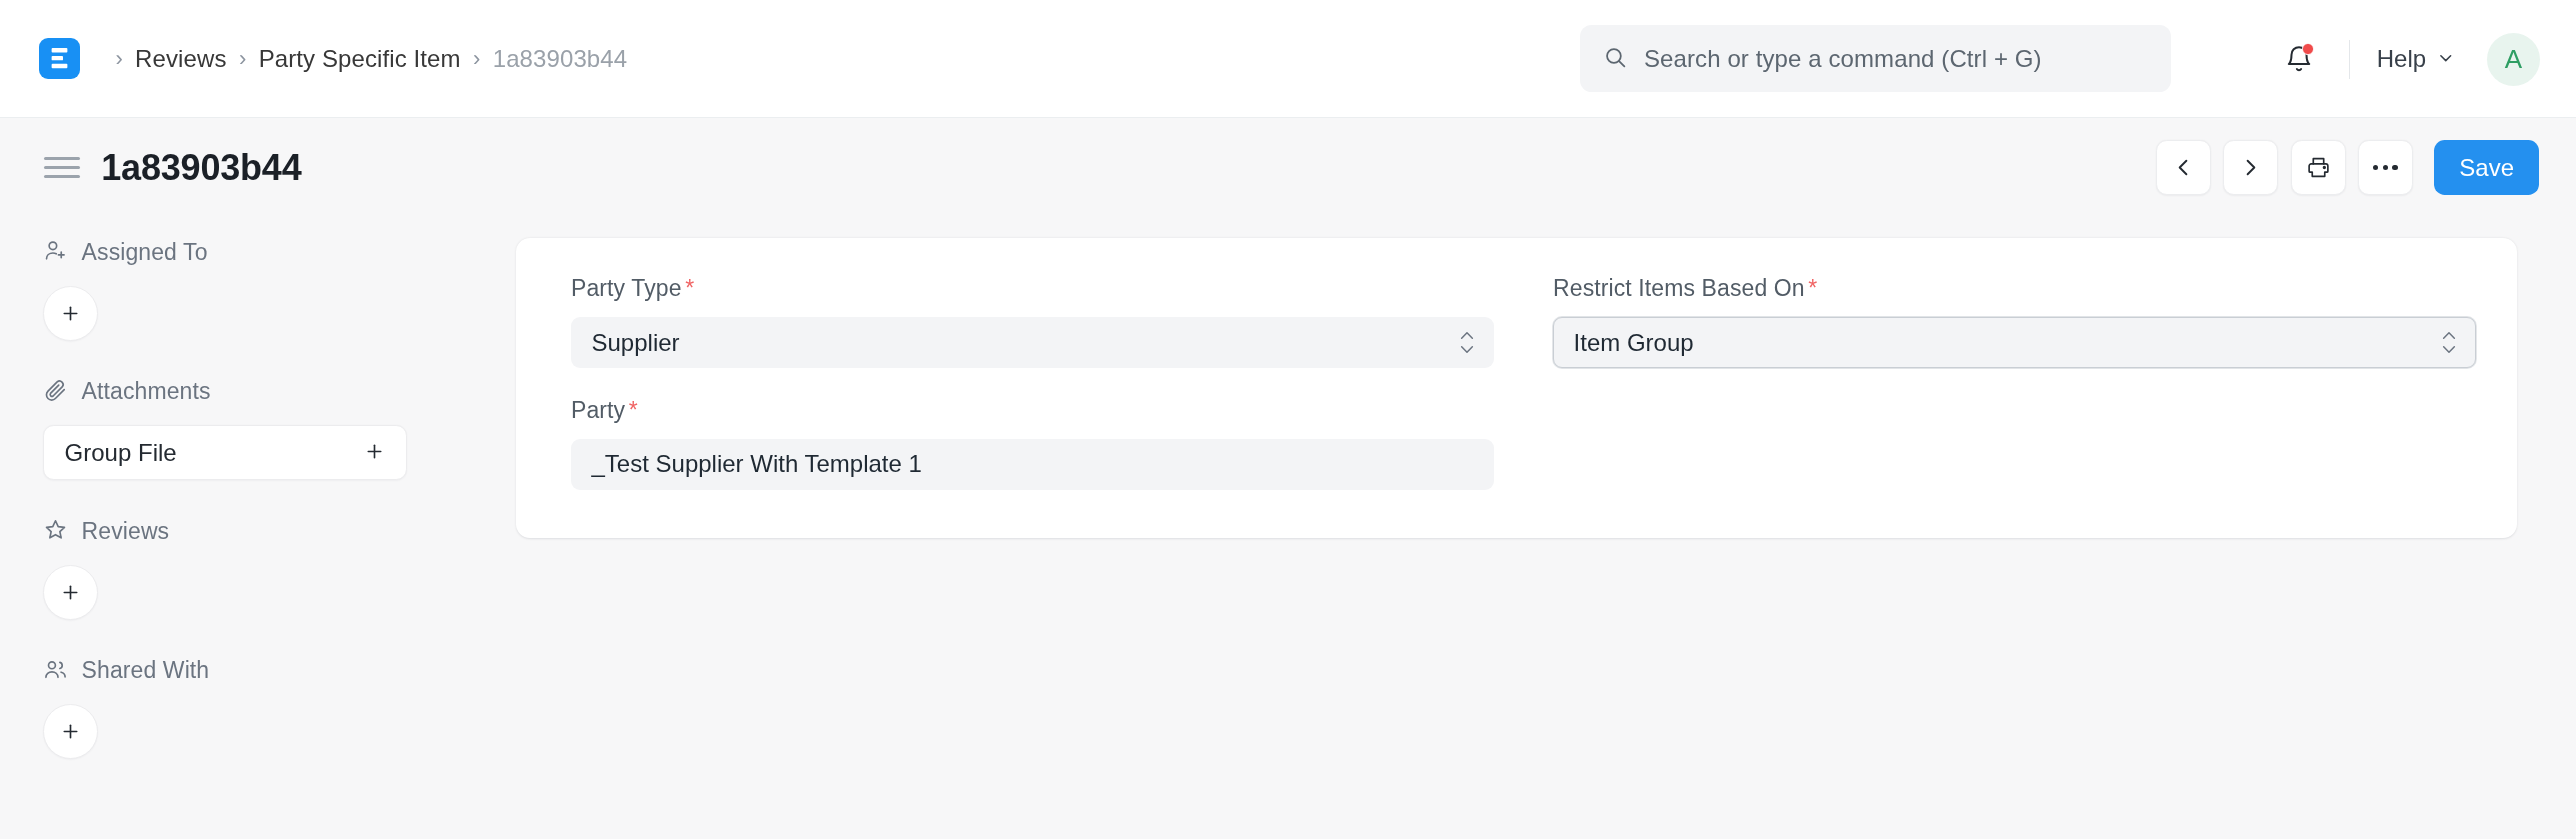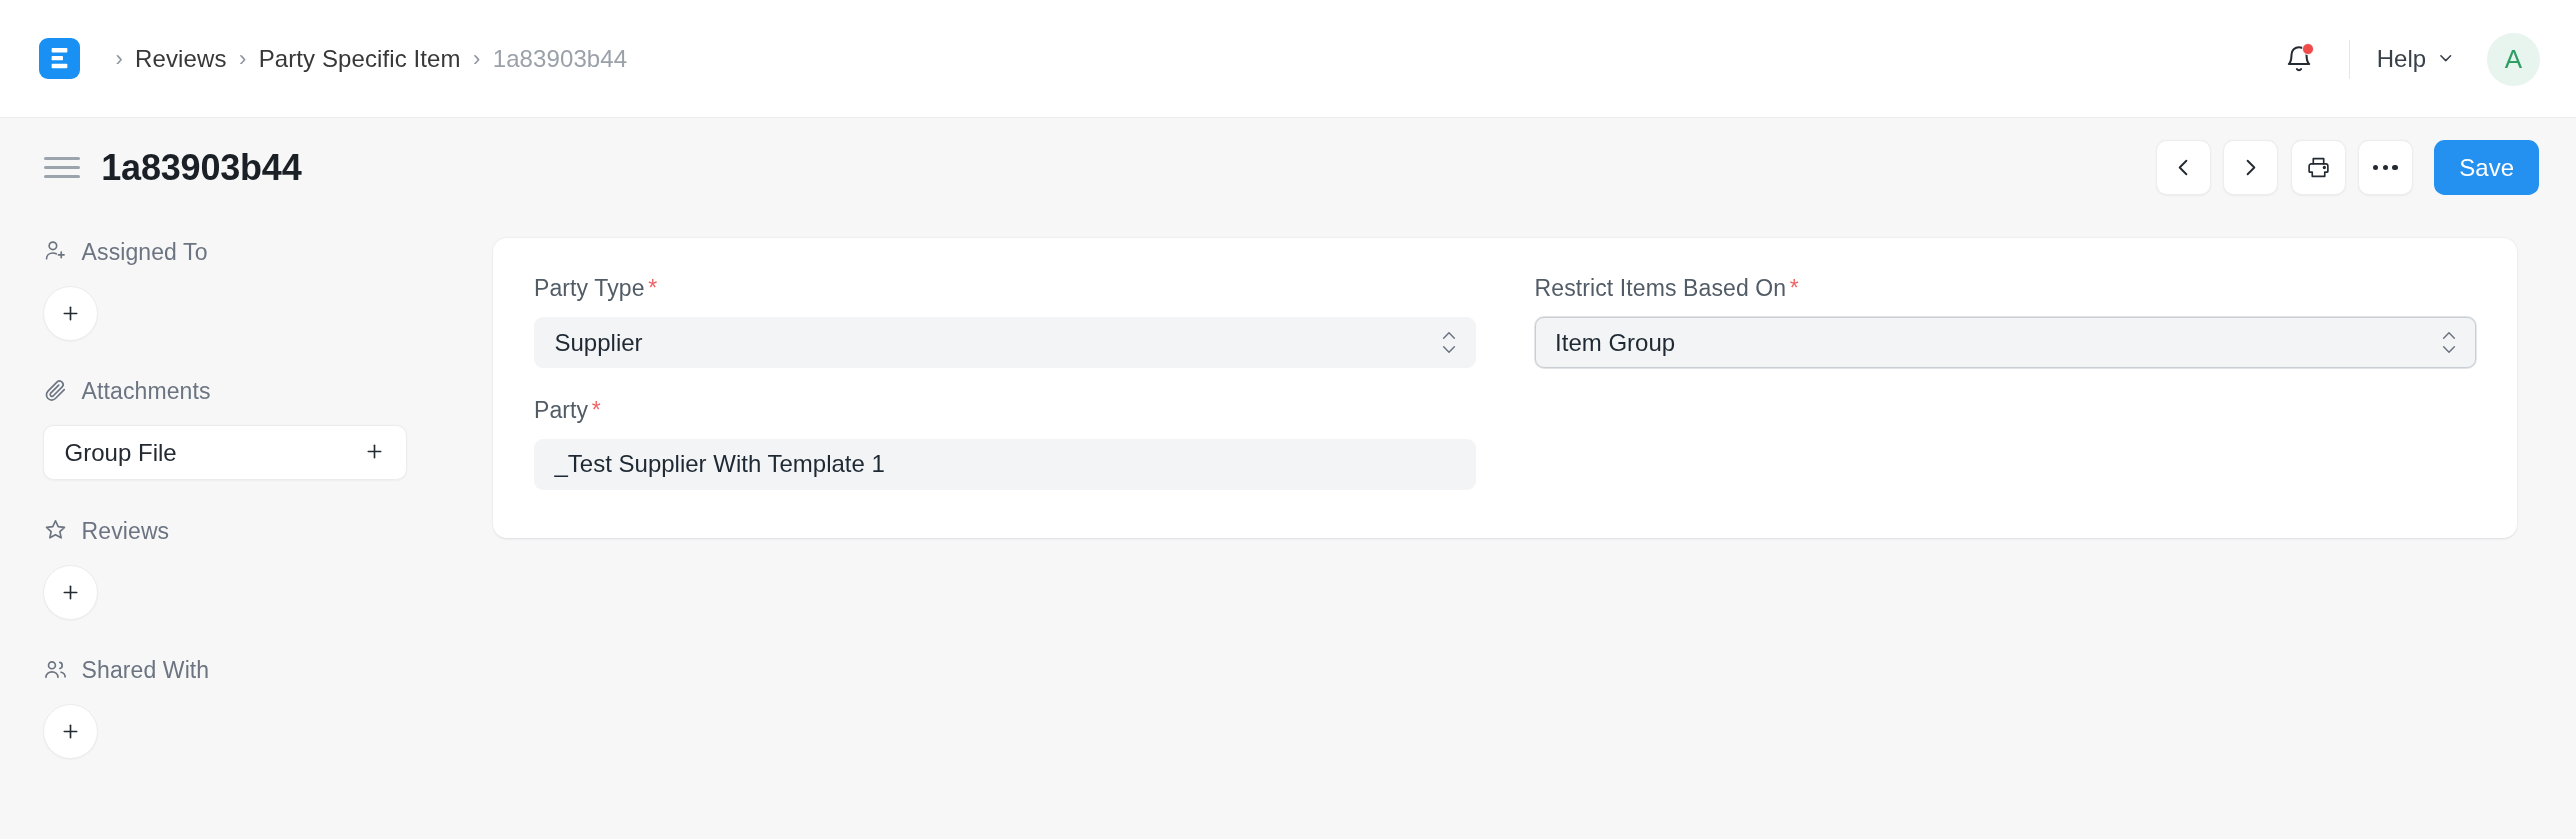--- a/index.html
+++ b/index.html
@@ -159,20 +159,21 @@
     font-family: "Liberation Sans", sans-serif;
     display: flex; align-items: center; justify-content: center;
     margin-left: 9px;
   }
 
   
   .body-wrap {
     display: flex;
     height: calc(840px - 118px - 99px);
     padding: 0 57px 0 39px;
+    gap: 23px;
   }
   .sidebar {
     width: 422px;
     flex: none;
     padding-top: 21px;
   }
   .sb-section { margin-bottom: 37px; }
   .sb-head {
     display: flex; align-items: center; gap: 14px;
     margin-bottom: 19.5px;
@@ -217,20 +218,21 @@
     background: #ffffff;
     border-radius: 14px;
     box-shadow: 0 0.9px 2.7px rgba(16,24,40,0.07), 0 0.9px 1.8px rgba(16,24,40,0.04);
   }
   .form-card { padding: 37px 41px 48px 41px; }
   .form-grid {
     display: grid;
     grid-template-columns: 1fr 1fr;
     column-gap: 59px;
     row-gap: 27px;
+    margin-left: 14px;
   }
   .field-label {
     font-size: 23px;
     color: #525c66;
     margin-bottom: 15px;
     letter-spacing: 0.1px;
   }
   .req { color: #f06565; margin-left: 3.6px; }
   .ctrl {
     height: 51px;
@@ -285,20 +287,29 @@
     <div class="breadcrumb">
       <span class="bc-sep">›</span>
       <span class="bc-item">Reviews</span>
       <span class="bc-sep">›</span>
       <span class="bc-item">Party Specific Item</span>
       <span class="bc-sep">›</span>
       <span class="bc-item muted">1a83903b44</span>
     </div>
   </div>
 
+  <div class="search-wrap">
+    <span>
+      <svg width="25" height="25" viewBox="0 0 24 24" fill="none" stroke="#5c6670" stroke-width="1.7" stroke-linecap="round">
+        <circle cx="10.5" cy="10.5" r="6.6"></circle>
+        <line x1="15.4" y1="15.4" x2="20.5" y2="20.5"></line>
+      </svg>
+    </span>
+    <span class="search-placeholder">Search or type a command (Ctrl + G)</span>
+  </div>
 
   <div class="nav-right">
     <div class="bell-btn">
       <svg width="30" height="30" viewBox="0 0 24 24" fill="none" stroke="#242a31" stroke-width="1.6" stroke-linecap="round" stroke-linejoin="round">
         <path d="M18 8.5a6 6 0 1 0-12 0c0 6-2.2 7.5-2.2 7.5h16.4S18 14.5 18 8.5z"></path>
         <path d="M13.7 20a2 2 0 0 1-3.4 0"></path>
       </svg>
       <span class="bell-dot"></span>
     </div>
 

